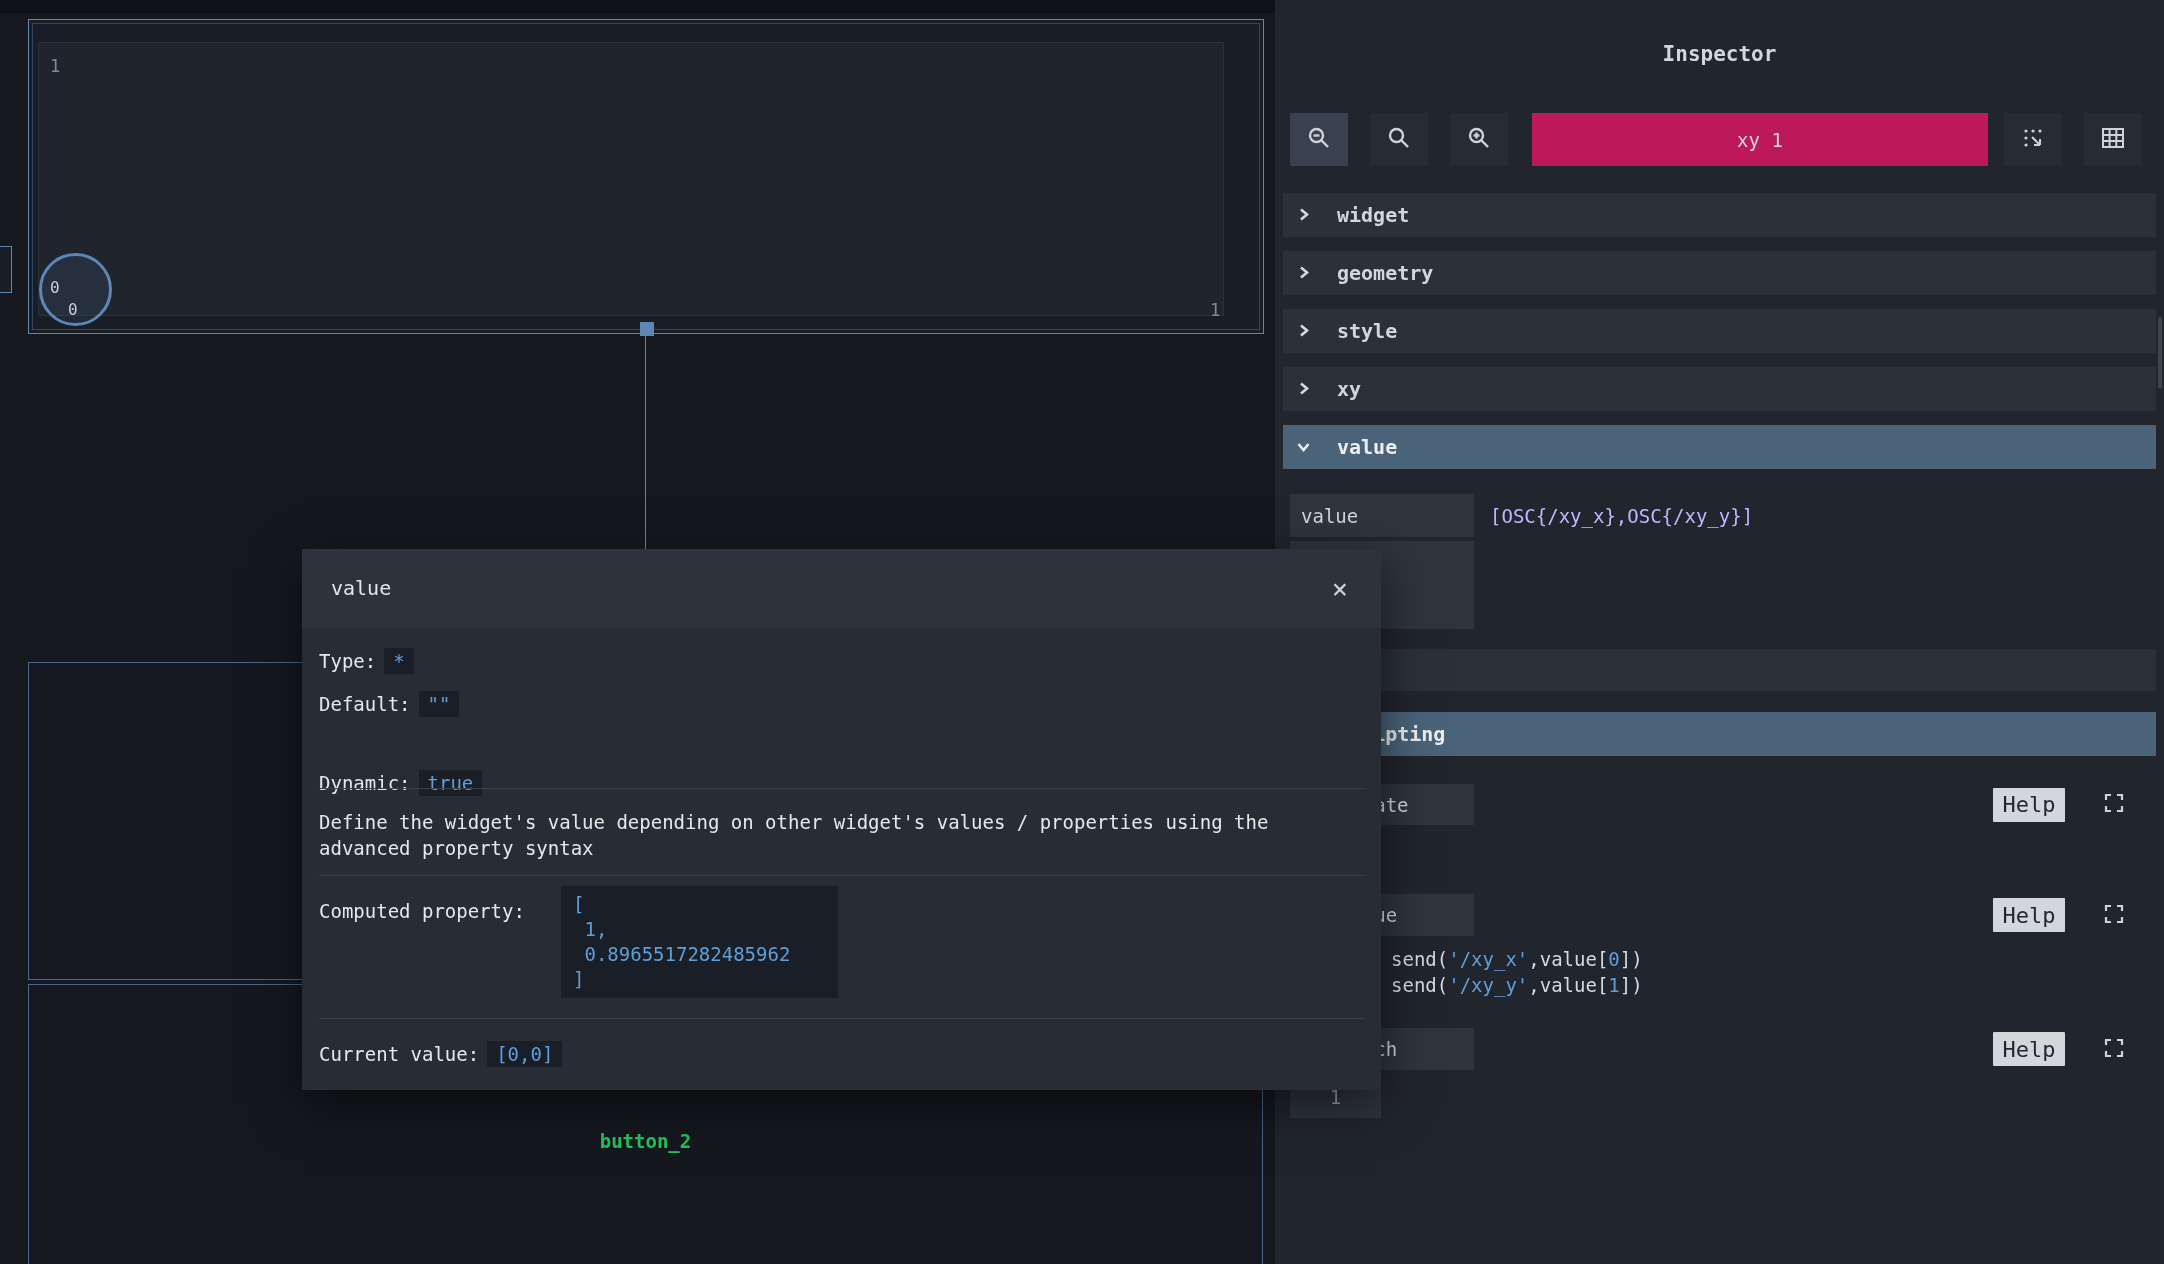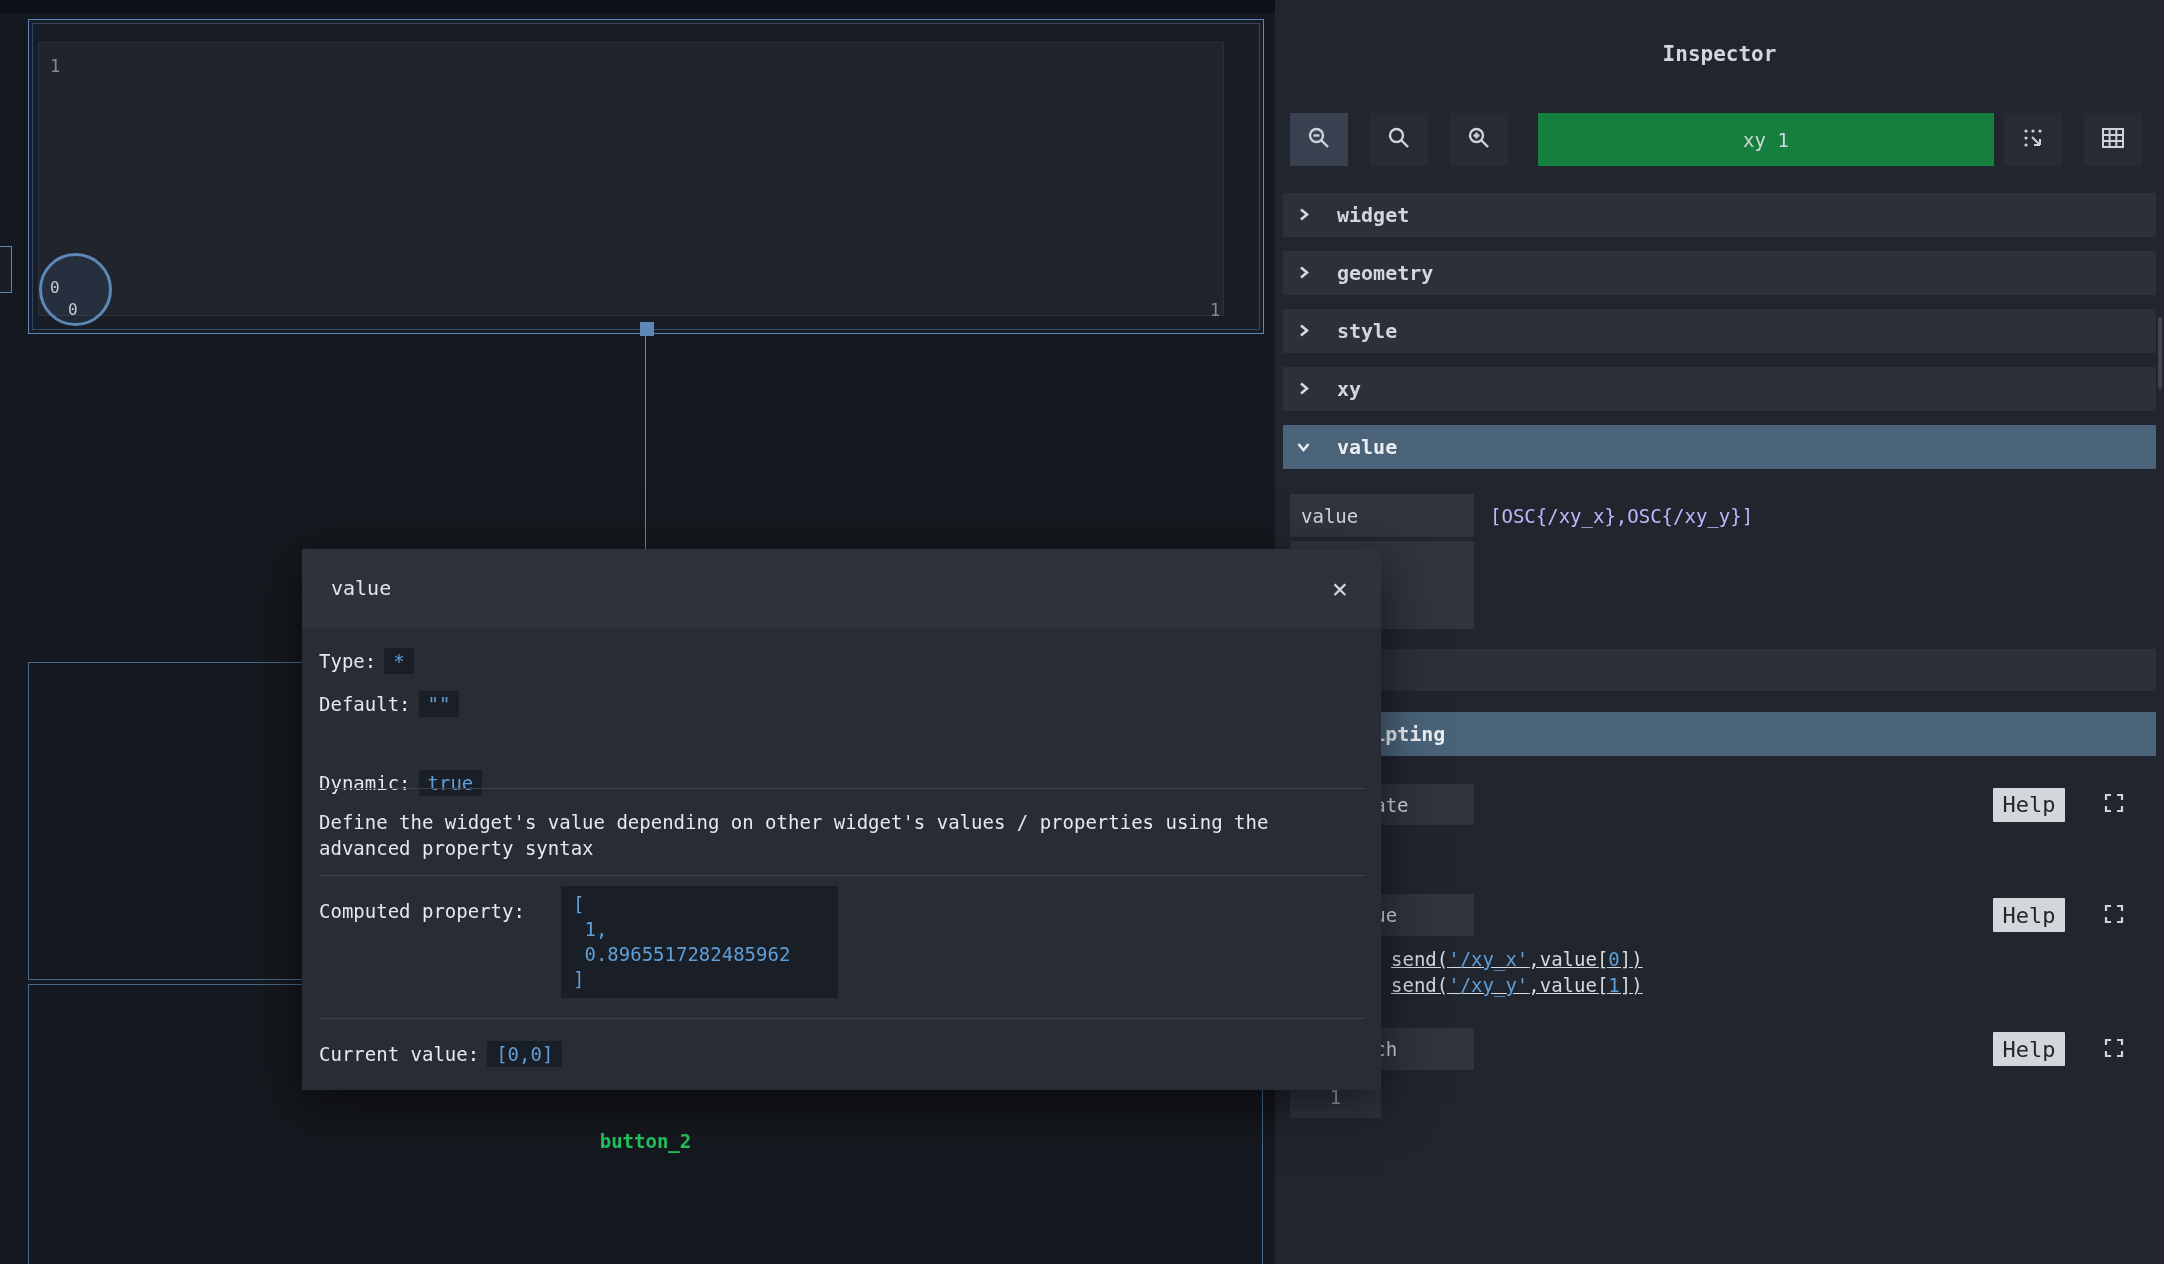--- a/index.html
+++ b/index.html
@@ -43,22 +43,22 @@
   
   #inspector { position:absolute; left:1275px; top:0; width:889px; height:1264px; background:#21252e; z-index:10; }
   #insptitle { position:absolute; top:42px; left:0; width:100%; text-align:center; font-size:21px; font-weight:bold; color:#d3d7dd; }
 
   .tbtn {
     position:absolute; top:113px; width:58px; height:53px; border:none; background:#262b34;
     display:flex; align-items:center; justify-content:center; cursor:pointer;
   }
   .tbtn.lit { background:#394050; }
   #namefield {
-    position:absolute; left:263px; top:113px; width:456px; height:53px;
-    background:#15803d; border:none; outline:none; text-align:center;
+    position:absolute; left:257px; top:113px; width:456px; height:53px;
+    background:#be185d; border:none; outline:none; text-align:center;
     font-family:inherit; font-size:19px; color:#d3d7dd;
   }
 
   .secbar {
     position:absolute; left:8px; width:873px; height:44px; background:#2b303b;
     display:flex; align-items:center; padding-left:13px; gap:26px;
     font-size:20px; font-weight:bold; color:#d3d7dd; cursor:pointer;
   }
   .secbar.active { background:#4a6379; color:#eaedf1; }
 
@@ -80,21 +80,21 @@
     width:40px; height:34px; background:transparent; border:none;
     display:flex; align-items:center; justify-content:center; cursor:pointer;
   }
 
   .gutter {
     position:absolute; left:15px; top:0; bottom:0; width:91px; background:#2f343e;
     color:#99a0ab; font-size:19px; text-align:center; padding-top:5px;
   }
   .gutter div { line-height:26px; }
   .codearea { position:absolute; left:116px; right:8px; top:0; bottom:0; padding-top:5px; font-size:19px; }
-  .codearea .cl { line-height:26px; white-space:pre;text-decoration:underline; }
+  .codearea .cl { line-height:26px; white-space:pre; }
   .cs, .cn { color:#5f9fd9; }
 
   #scrollthumb { position:absolute; left:883px; top:317px; width:4px; height:72px; background:#3d4450; border-radius:2px; }
 
   
   #modal {
     position:absolute; left:302px; top:549px; width:1079px; height:541px;
     background:#272c35; z-index:50; box-shadow:0 14px 48px rgba(0,0,0,.55);
   }
   #modal header { position:absolute; left:0; top:0; right:0; height:79px; background:#2d323c; }

